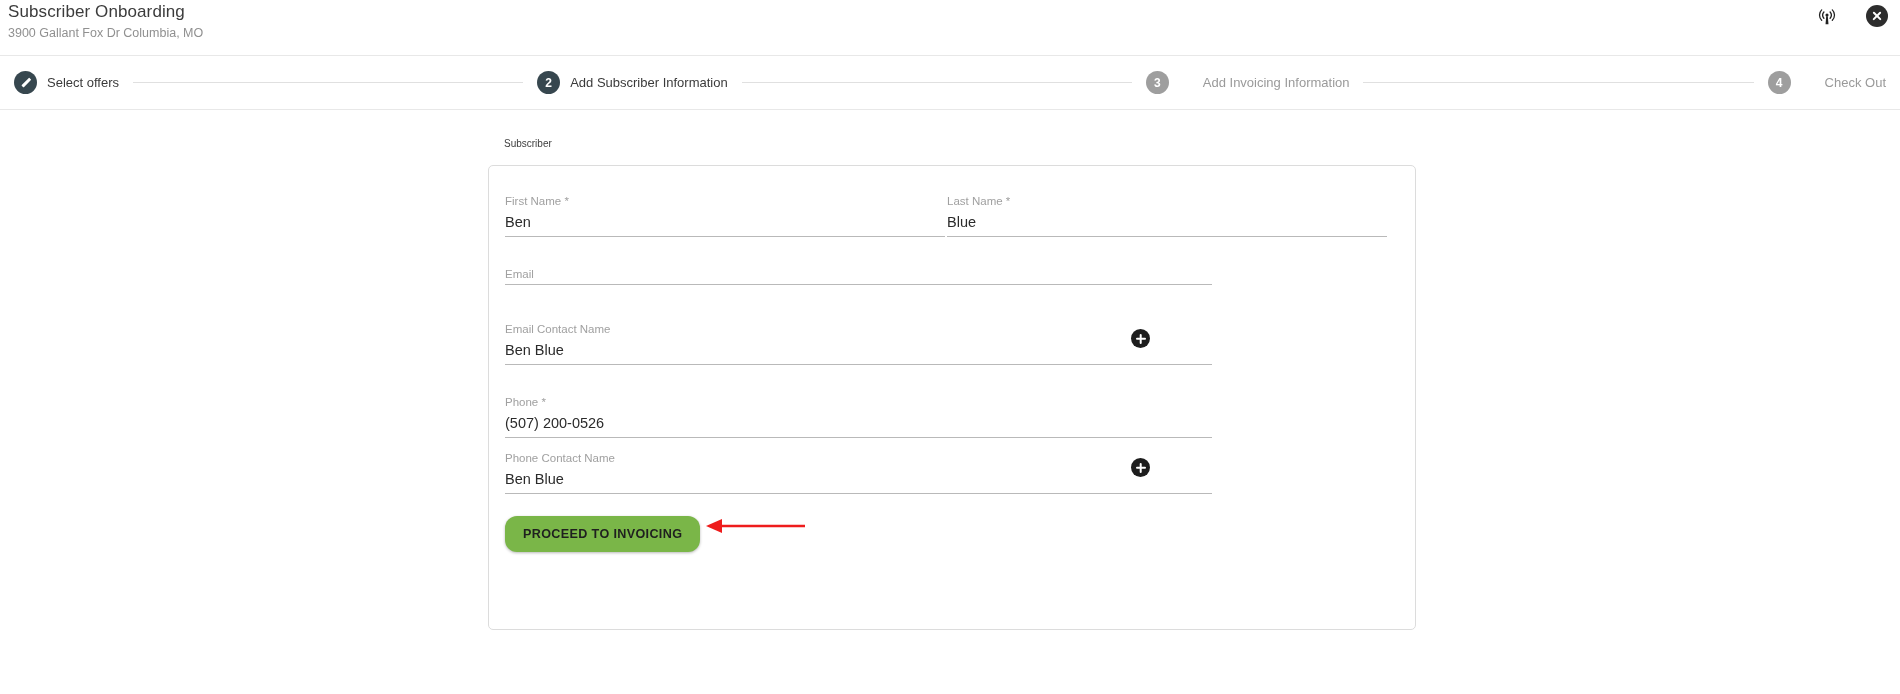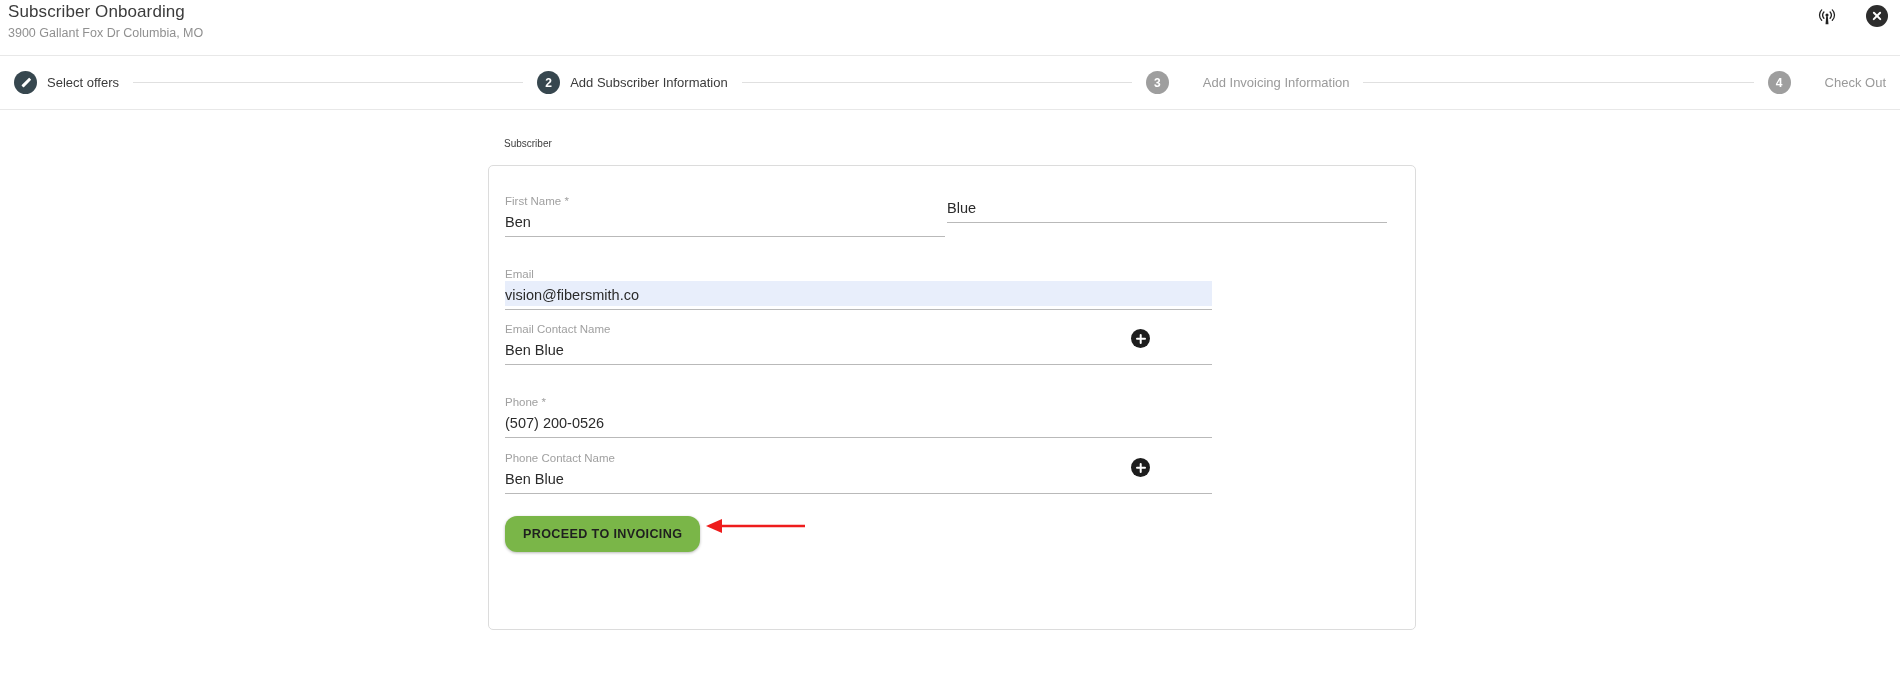--- a/index.html
+++ b/index.html
@@ -296,27 +296,27 @@
 
   <div class="card">
 
     <div class="field" style="left:16px; top:28px; width:440px;">
       <div class="field-label">First Name *</div>
       <div class="field-value">Ben</div>
       <div class="field-underline"></div>
     </div>
 
     <div class="field" style="left:458px; top:28px; width:440px;">
+      <div class="field-label">Last Name *</div>
       <div class="field-value">Blue</div>
       <div class="field-underline"></div>
     </div>
 
     <div class="field" style="left:16px; top:101px; width:707px;">
       <div class="field-label">Email</div>
-      <div class="field-value autofill">vision@fibersmith.co</div>
       <div class="field-underline"></div>
     </div>
 
     <div class="field" style="left:16px; top:156px; width:707px;">
       <div class="field-label">Email Contact Name</div>
       <div class="field-value">Ben Blue</div>
       <div class="field-underline"></div>
     </div>
     <div class="plus-btn" style="left:642px; top:163px;"></div>
 

